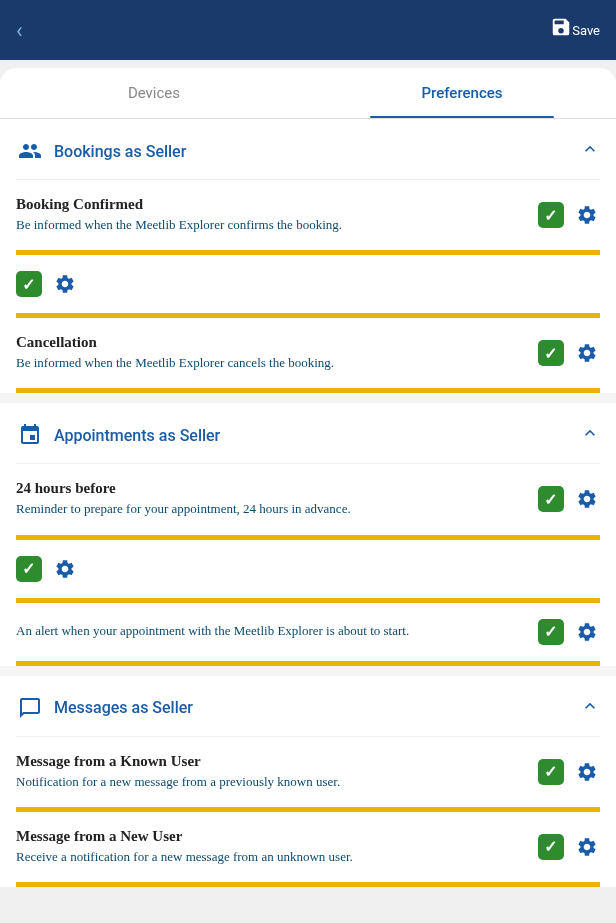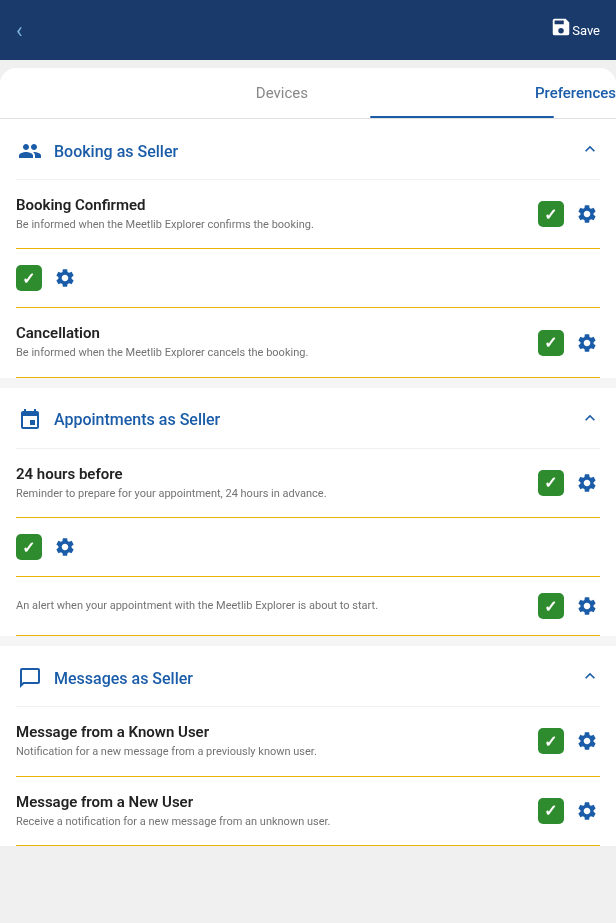--- a/index.html
+++ b/index.html
@@ -51,21 +51,21 @@
     
     .tabs-container {
       background: white;
       display: flex;
       border-bottom: 1px solid #e0e0e0;
       border-radius: 16px 16px 0 0;
       margin-top: 8px;
     }
     .tab {
       flex: 1;
-      text-align: right;
+      text-align: center;
       padding: 16px 0;
       font-size: 15px;
       color: #888;
       cursor: pointer;
       position: relative;
     }
     .tab.active {
       color: #1a5ca8;
       font-weight: 500;
     }
@@ -117,35 +117,36 @@
       color: #1a5ca8;
       font-size: 18px;
     }
 
     
     .notif-item {
       display: flex;
       align-items: center;
       justify-content: space-between;
       padding: 16px 0;
-      border-bottom: 1px solid #eab308;
+      border-bottom: 5px solid #eab308;
+      font-family: Liberation Serif, serif;
     }
     .notif-text {
       flex: 1;
       padding-right: 12px;
     }
     .notif-title {
       font-size: 15px;
       font-weight: 600;
       color: #222;
       margin-bottom: 3px;
     }
     .notif-desc {
-      font-size: 11px;
-      color: #737373;
+      font-size: 13px;
+      color: #0c4a6e;
       line-height: 1.4;
     }
     .notif-controls {
       display: flex;
       align-items: center;
       gap: 10px;
     }
     .checkbox-checked {
       width: 26px;
       height: 26px;
@@ -205,21 +206,21 @@
 <div class="content">
 
   <div class="section-header">
     <div class="section-header-left">
       <div class="section-icon">
 
         <svg width="24" height="24" viewBox="0 0 24 24" fill="#1a5ca8">
           <path d="M16 11c1.66 0 2.99-1.34 2.99-3S17.66 5 16 5c-1.66 0-3 1.34-3 3s1.34 3 3 3zm-8 0c1.66 0 2.99-1.34 2.99-3S9.66 5 8 5C6.34 5 5 6.34 5 8s1.34 3 3 3zm0 2c-2.33 0-7 1.17-7 3.5V19h14v-2.5c0-2.33-4.67-3.5-7-3.5zm8 0c-.29 0-.62.02-.97.05 1.16.84 1.97 1.97 1.97 3.45V19h6v-2.5c0-2.33-4.67-3.5-7-3.5z"></path>
         </svg>
       </div>
-      <div class="section-title">Booking as Seller</div>
+      <div class="section-title">Bookings as Seller</div>
     </div>
     <div class="chevron">
       <svg width="20" height="20" viewBox="0 0 24 24" fill="#1a5ca8">
           <path d="M7.41 15.41L12 10.83l4.59 4.58L18 14l-6-6-6 6z"></path>
         </svg>
     </div>
   </div>
 
   <div class="notif-item">
     <div class="notif-text">

